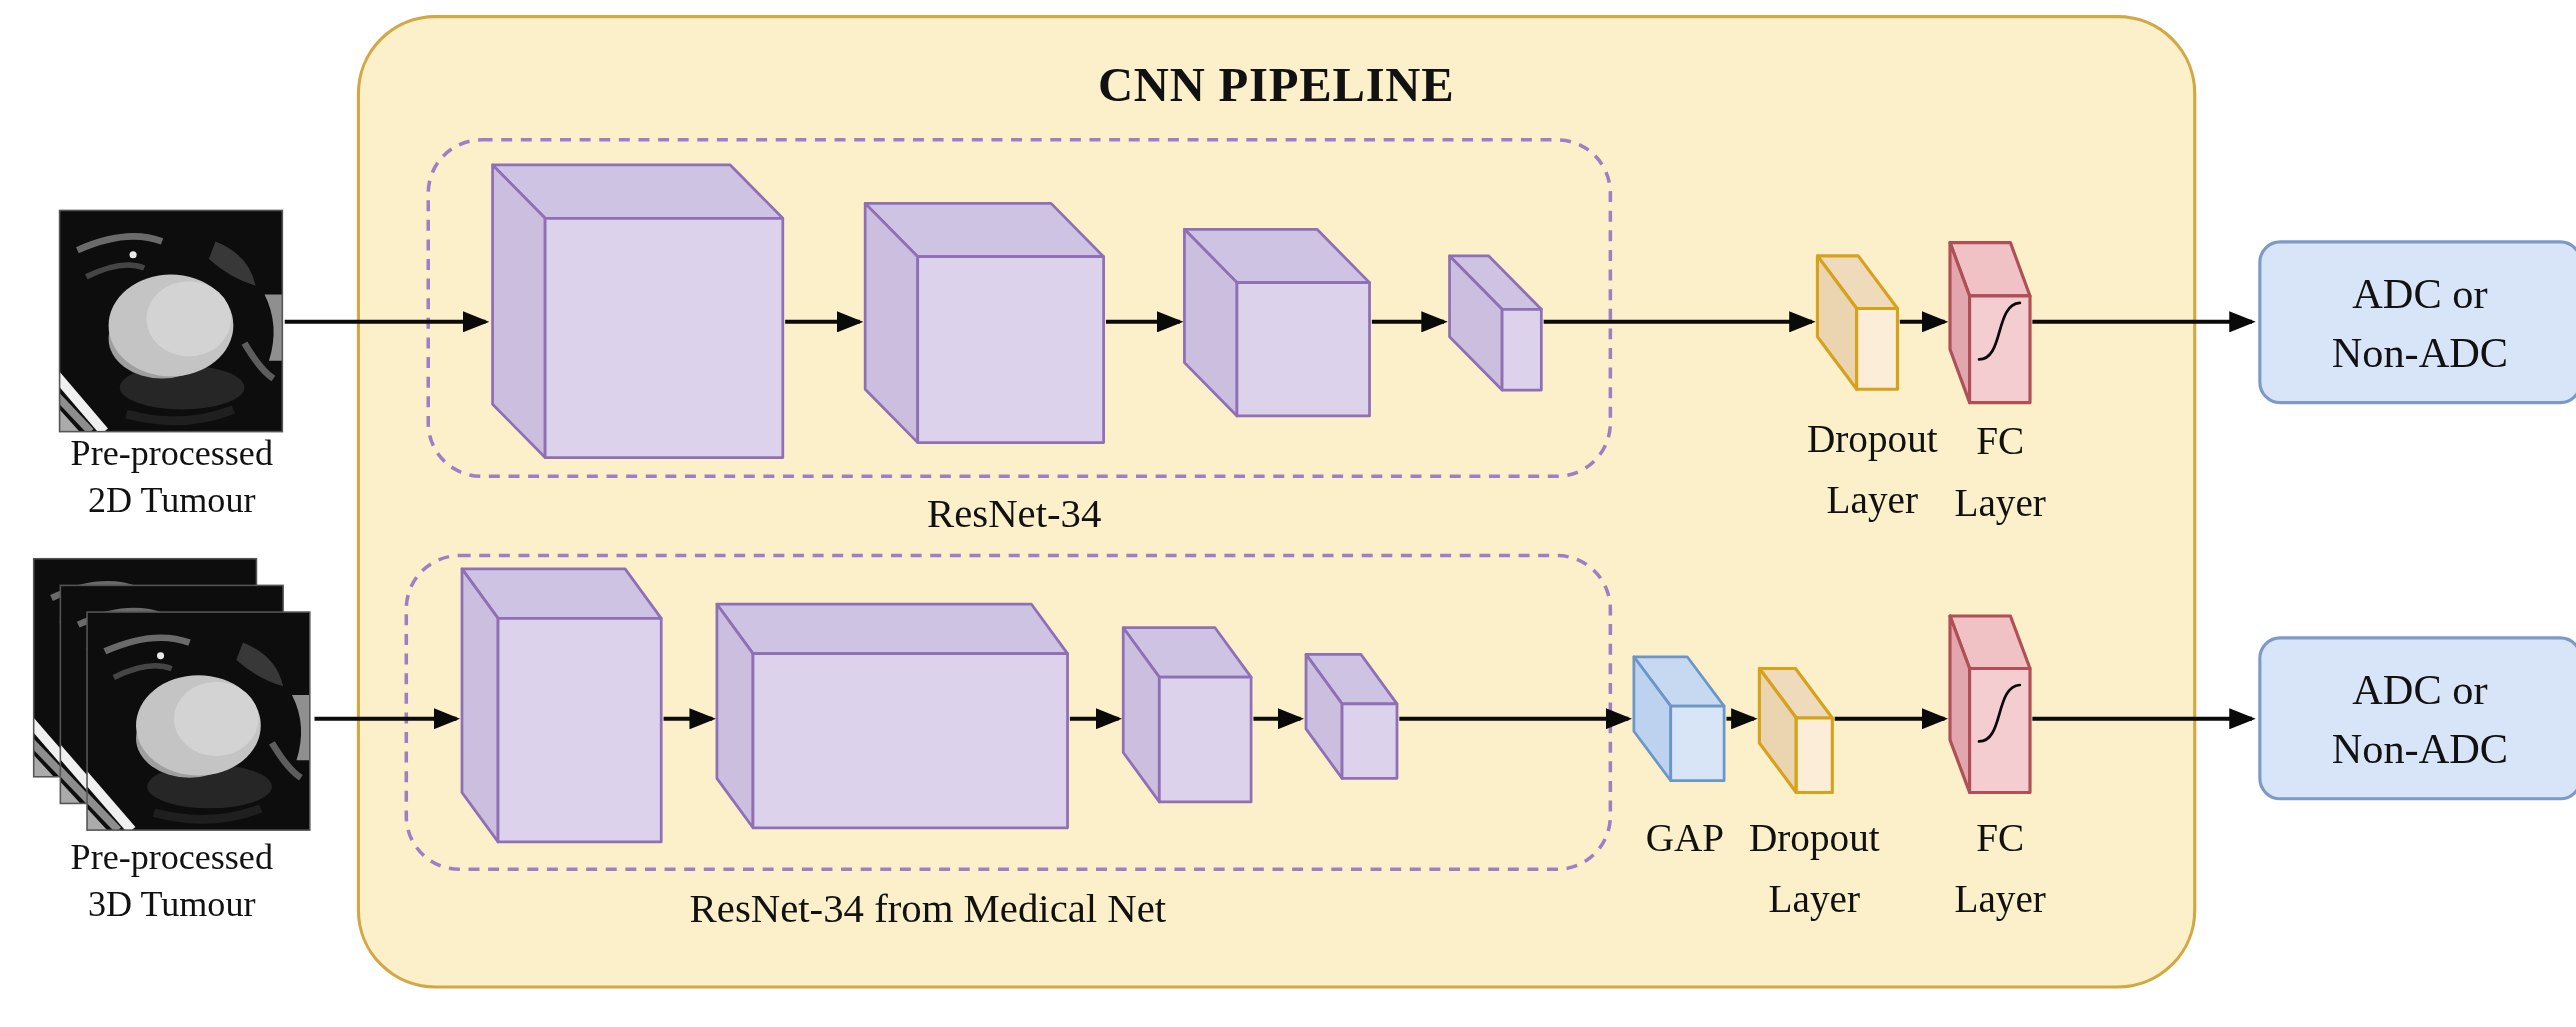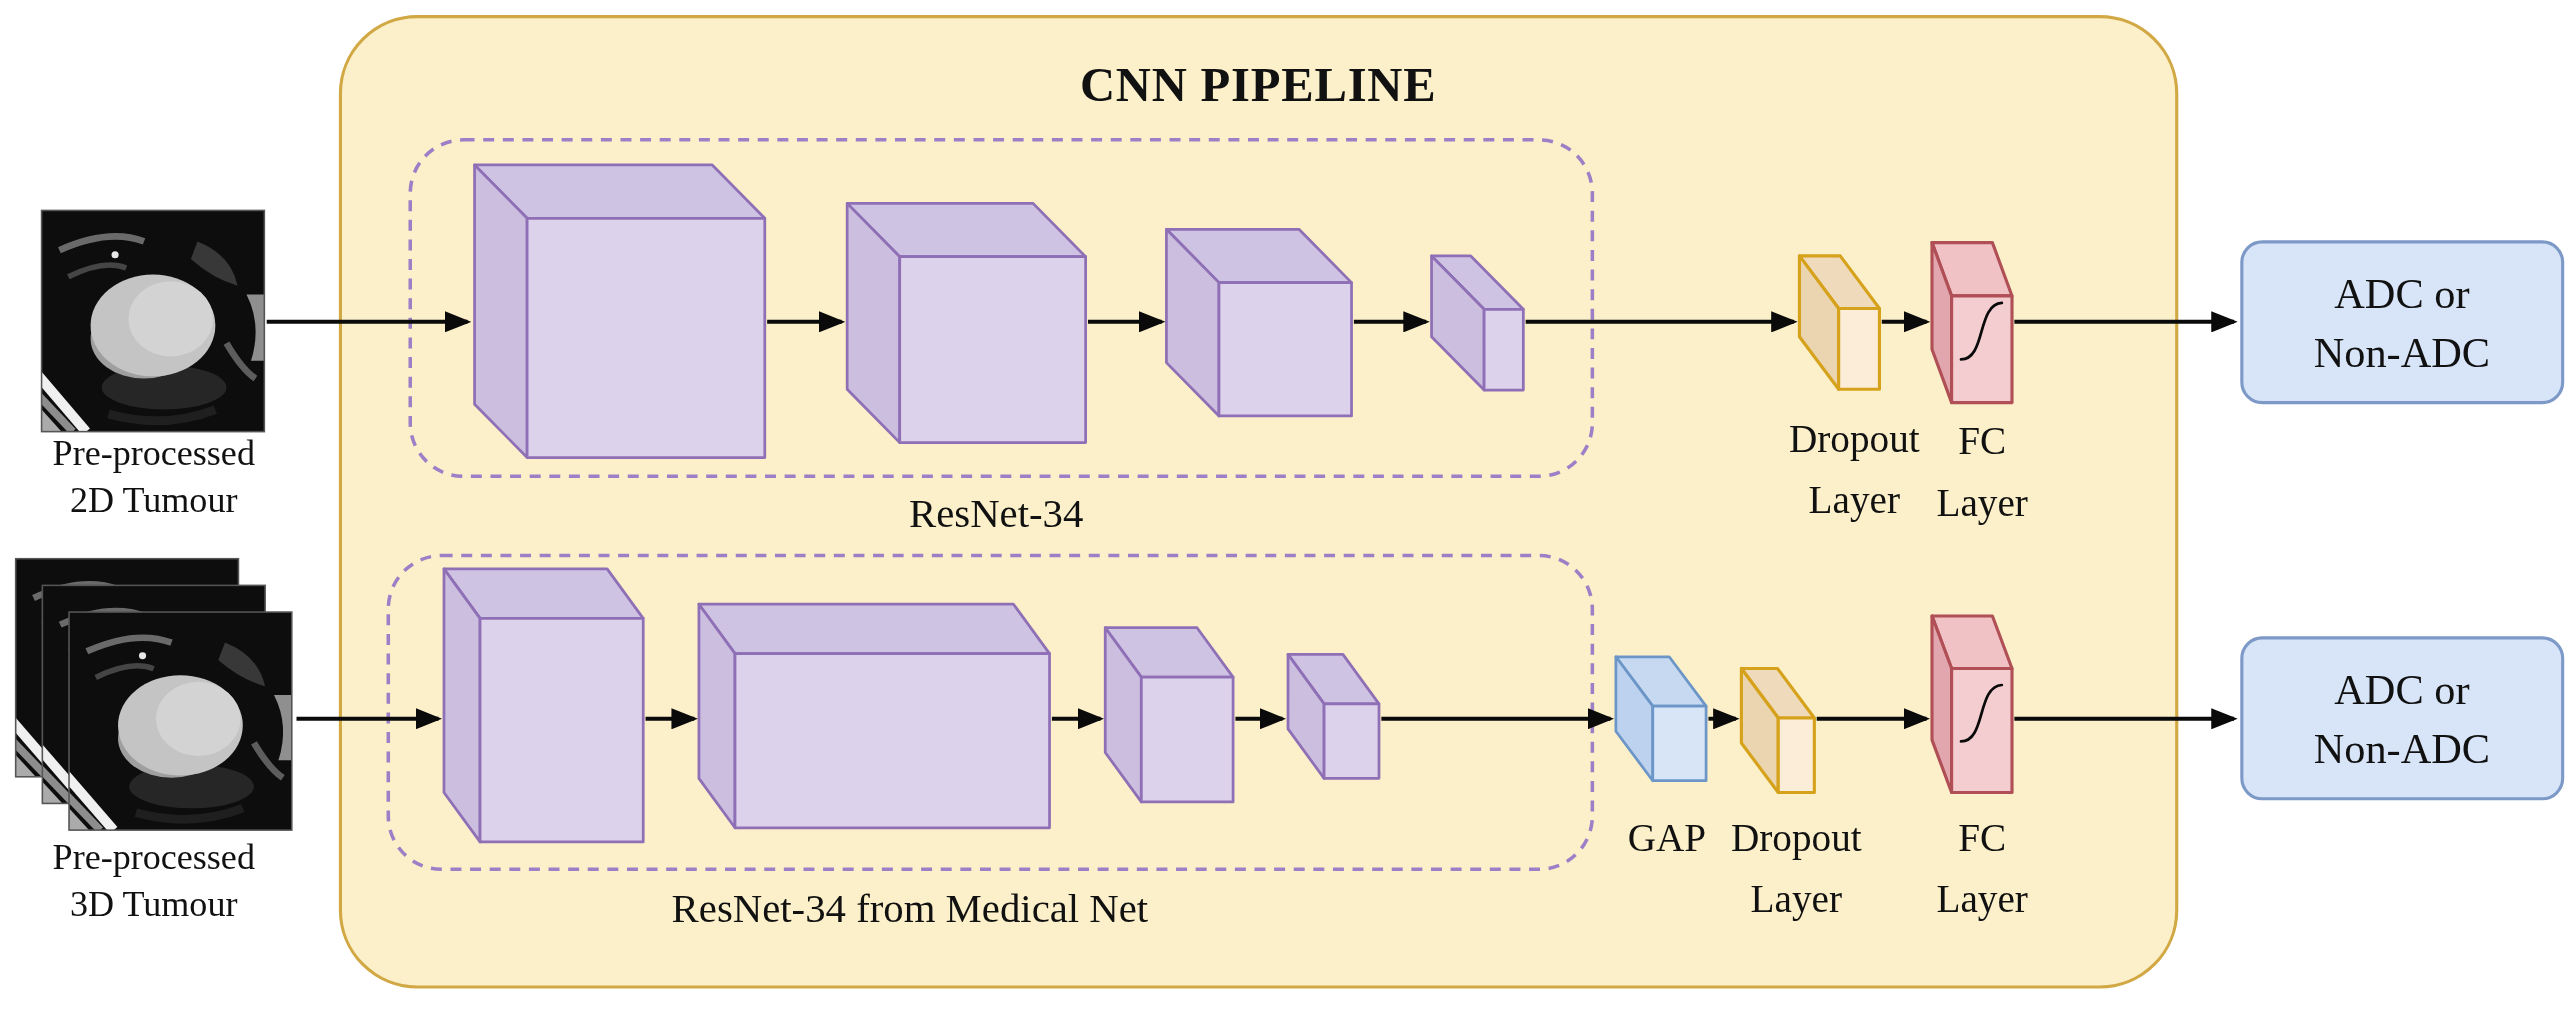--- a/index.html
+++ b/index.html
@@ -2,20 +2,21 @@
 <html style="--text: #111111; --arrow: #0a0a0a; --cream-fill: #FBF0C9; --cream-border: #D2A845; --dashed-purple: #9C7FC6; --cube-front: #DCD2EB; --cube-top: #CFC3E3; --cube-side: #CBBEDF; --cube-stroke: #8F6FB5; --gap-front: #D7E5F7; --gap-top: #C6D9F1; --gap-side: #BCD2EE; --gap-stroke: #6D96C8; --dropout-front: #FBEDD8; --dropout-top: #EFDBBC; --dropout-side: #EBD5B0; --dropout-stroke: #D6A21B; --fc-front: #F4CDD1; --fc-top: #F0C2C6; --fc-side: #E2A7AE; --fc-stroke: #B04F55; --output-fill: #D8E5F8; --output-stroke: #7D99C7;font-size:12.6px"><head>
 <meta charset="utf-8">
 <style>
   html,body { margin:0; padding:0; background:#ffffff; }
   .canvas {
     position: relative;
     width: 2052px;
     height: 1028px;
     background: #ffffff;
     font-family: "Liberation Serif", "DejaVu Serif", serif;
+    padding-left: 18px;
   }
   svg { display:block; }
   svg text {
     font-family: "Liberation Serif", "DejaVu Serif", serif;
     fill: var(--text, #111111);
   }
   .title-text { font-size:62px; font-weight:bold; letter-spacing:1px; }
   .caption { font-size:46px; }
   .backbone-caption { font-size:52px; }
   .layer-caption { font-size:50px; }

